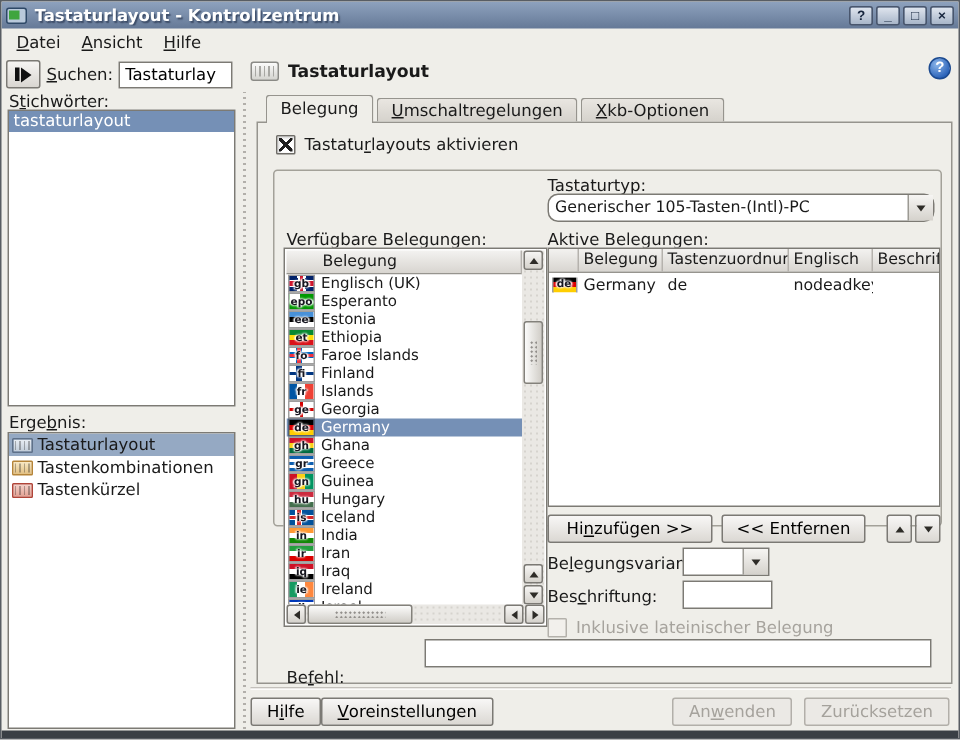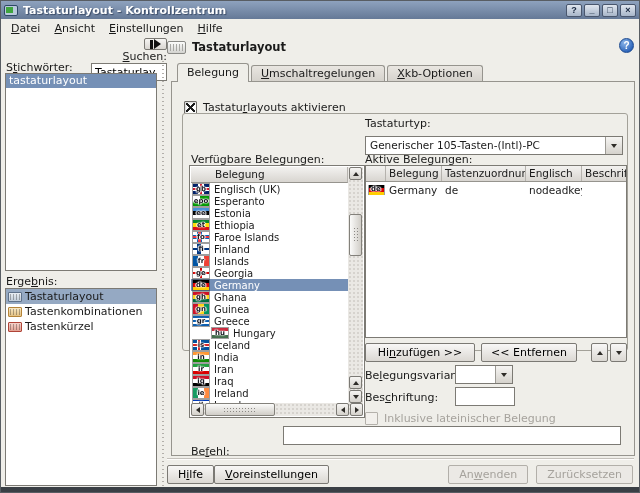--- a/index.html
+++ b/index.html
@@ -11,21 +11,21 @@
     display:flex;align-items:center;padding:0 3px;}
   .app-icon{width:14px;height:11px;border:1px solid #2e4867;background:#b9c9db;border-radius:2px;position:relative;flex:0 0 14px;}
   .app-icon::after{content:"";position:absolute;left:1px;top:1px;right:4px;bottom:2px;background:#3fa53f;}
   .titlebar .title{color:#fff;font-weight:bold;margin-left:5px;flex:1;text-shadow:1px 1px 1px #3b4b66;white-space:nowrap;overflow:hidden;}
   .tb-btns{display:flex;gap:2px;}
   .tb-btn{width:16px;height:13px;background:linear-gradient(#dfe5ee,#a8b6c9);border:1px solid #49566d;border-radius:2px;
     color:#16253d;font-size:9px;line-height:11px;text-align:center;font-weight:bold;padding:0;}
   
   .menubar{position:absolute;left:0;top:18px;right:0;height:19px;display:flex;align-items:center;padding-left:3px;}
   .menu-item{padding:2px 7px;}
-  .toolbar{position:absolute;left:0;top:37px;width:166px;height:23px;display:flex;align-items:flex-end;flex-direction:column;}
+  .toolbar{position:absolute;left:0;top:37px;width:166px;height:23px;display:flex;align-items:center;}
   .tool-btn{width:23px;height:19px;margin-left:3px;background:linear-gradient(#f6f5f3,#d9d6d1);border:1px solid #7b7974;
     border-radius:2px;display:flex;align-items:center;justify-content:center;padding:0;}
   .jump-icon{display:flex;align-items:center;}
   .jump-icon::before{content:"";width:3px;height:9px;background:#101010;margin-right:1px;}
   .jump-icon::after{content:"";width:0;height:0;border-left:7px solid #101010;border-top:5px solid transparent;border-bottom:5px solid transparent;}
   .search-label{margin-left:4px;}
   .search-input{margin-left:4px;width:76px;height:17px;border:1px solid #7c7a74;background:#fff;font:11px "DejaVu Sans",sans-serif;padding:8px 3px;}
   .page-header{position:absolute;left:166px;top:35px;height:22px;display:flex;align-items:center;gap:6px;}
   .header-kbd-icon{width:19px;height:13px;border:1px solid #8a8a86;border-radius:2px;background:linear-gradient(#fbfbfa,#d4d4d0);position:relative;}
   .header-kbd-icon::after{content:"";position:absolute;inset:2px;background:repeating-linear-gradient(to right,#a7a7a3 0 1px,transparent 1px 3px);}
@@ -48,41 +48,41 @@
   .kbd-orange{border-color:#b58438;background:linear-gradient(#f8e8c4,#e2c083);}
   .kbd-red{border-color:#b04438;background:linear-gradient(#f4d2ca,#e2a193);}
   .splitter{position:absolute;left:157px;top:60px;width:9px;height:427px;
     background:repeating-linear-gradient(to bottom,#b2afaa 0 1px,transparent 1px 4px) center / 2px 100% no-repeat;}
   
   .tab-bar{position:absolute;left:176px;top:62px;height:19px;display:flex;align-items:flex-end;z-index:2;}
   .tab{height:16px;line-height:15px;padding:0 9px;background:linear-gradient(#e9e6e1,#d5d2cc);border:1px solid #96948e;
     border-bottom:none;border-radius:3px 3px 0 0;margin-right:2px;margin-bottom:1px;white-space:nowrap;}
   .tab.active{height:19px;line-height:18px;background:#efeee9;margin-bottom:0;}
   .panel{position:absolute;left:170px;top:80px;width:464px;height:375px;border:1px solid #96948e;background:#efeee9;}
-  .enable-row{position:absolute;left:12px;top:19px;display:flex;align-items:center;gap:6px;}
+  .enable-row{position:absolute;left:12px;top:8px;display:flex;align-items:center;gap:6px;}
   .checkbox{width:13px;height:13px;background:#fff;border:1px solid #6f6d68;border-radius:1px;flex:0 0 13px;
     box-shadow:inset 1px 1px 2px rgba(0,0,0,.18);}
   .checkbox.checked{background-image:
     linear-gradient(45deg,transparent 42%,#1c1c1c 42%,#1c1c1c 58%,transparent 58%),
     linear-gradient(135deg,transparent 42%,#1c1c1c 42%,#1c1c1c 58%,transparent 58%);
     background-repeat:no-repeat;background-position:center;background-size:9px 9px;}
   .checkbox.disabled{background:#f2f0ec;border-color:#b4b1ab;box-shadow:none;}
   .groupbox{position:absolute;left:10px;top:31px;width:446px;height:238px;border:1px solid #a3a199;border-radius:3px;}
   .gb-label{position:absolute;white-space:nowrap;}
   .kbtype-label{left:182px;top:3px;}
   .avail-label{left:8px;top:39px;}
   .active-label{left:182px;top:39px;}
   .variant-label{left:182px;top:255px;}
   .caption-label{left:182px;top:277px;}
   .cmd-label{left:8px;top:331px;}
   .combo{position:absolute;display:flex;border:1px solid #7c7a74;background:#fff;}
   .combo-value{flex:1;padding:0 4px;line-height:16px;white-space:nowrap;overflow:hidden;font-size:10.5px;}
   .combo-btn{width:17px;background:linear-gradient(#f6f5f3,#d5d2cc);border-left:1px solid #9c9a94;
     display:flex;align-items:center;justify-content:center;}
-  .kbtype-combo{left:182px;top:22px;width:258px;height:19px;}
+  .kbtype-combo{left:182px;top:15px;width:258px;height:19px;border-radius:7px;}
   .variant-combo{left:272px;top:251px;width:58px;height:19px;}
   .caption-input{position:absolute;left:272px;top:273px;width:60px;height:19px;border:1px solid #7c7a74;background:#fff;font:11px "DejaVu Sans",sans-serif;padding:0 3px;}
   .cmd-input{position:absolute;left:100px;top:312px;width:338px;height:19px;border:1px solid #7c7a74;background:#fff;font:11px "DejaVu Sans",sans-serif;padding:0 3px;}
   .latin-row{position:absolute;left:182px;top:298px;display:flex;align-items:center;gap:6px;color:#a6a39d;}
   
   .avail-list{position:absolute;left:6px;top:51px;width:176px;height:253px;border:1px solid #7c7a74;background:#fff;}
   .al-header{position:absolute;left:1px;top:1px;right:16px;height:16px;background:linear-gradient(#f3f2f0,#d8d5d0);
     border-bottom:1px solid #96948e;border-right:1px solid #b5b2ad;padding:1px 4px 0 24px;font-size:10.5px;}
   .al-viewport{position:absolute;left:1px;top:17px;right:16px;bottom:14px;overflow:hidden;background:#fff;}
   .lrow{display:flex;align-items:center;gap:5px;height:12px;padding:0 2px;font-size:10px;white-space:nowrap;}
@@ -109,21 +109,21 @@
     linear-gradient(to bottom,transparent 38%,#003580 38%,#003580 62%,transparent 62%),
     linear-gradient(to right,transparent 28%,#003580 28%,#003580 50%,transparent 50%),#fff;}
   .f-fr{background:linear-gradient(to right,#0055a4 33%,#fff 33%,#fff 66%,#ef4135 66%);}
   .f-ge{background:
     linear-gradient(to bottom,transparent 40%,#d40000 40%,#d40000 60%,transparent 60%),
     linear-gradient(to right,transparent 42%,#d40000 42%,#d40000 58%,transparent 58%),#fff;}
   .f-de{background:linear-gradient(to bottom,#000 33%,#dd0000 33%,#dd0000 66%,#ffce00 66%);}
   .f-gh{background:linear-gradient(to bottom,#ce1126 33%,#fcd116 33%,#fcd116 66%,#006b3f 66%);}
   .f-gr{background:repeating-linear-gradient(to bottom,#0d5eaf 0 2px,#fff 2px 4px);}
   .f-gn{background:linear-gradient(to right,#ce1126 33%,#fcd116 33%,#fcd116 66%,#009460 66%);}
-  .f-hu{background:linear-gradient(to bottom,#cd2a3e 33%,#fff 33%,#fff 66%,#436f4d 66%);margin-left:19px;}
+  .f-hu{background:linear-gradient(to bottom,#cd2a3e 33%,#fff 33%,#fff 66%,#436f4d 66%);}
   .f-is{background:
     linear-gradient(to bottom,transparent 40%,#d72828 40%,#d72828 60%,transparent 60%),
     linear-gradient(to right,transparent 30%,#d72828 30%,#d72828 46%,transparent 46%),
     linear-gradient(to bottom,transparent 32%,#fff 32%,#fff 68%,transparent 68%),
     linear-gradient(to right,transparent 24%,#fff 24%,#fff 52%,transparent 52%),#02529c;}
   .f-in{background:linear-gradient(to bottom,#ff9933 33%,#fff 33%,#fff 66%,#128807 66%);}
   .f-ir{background:linear-gradient(to bottom,#239f40 33%,#fff 33%,#fff 66%,#da0000 66%);}
   .f-iq{background:linear-gradient(to bottom,#ce1126 33%,#fff 33%,#fff 66%,#000 66%);}
   .f-ie{background:linear-gradient(to right,#169b62 33%,#fff 33%,#fff 66%,#ff883e 66%);}
   .f-il{background:linear-gradient(to bottom,#0038b8 12%,#fff 12%,#fff 84%,#0038b8 84%);}
@@ -189,21 +189,20 @@
         <button class="tb-btn">?</button>
         <button class="tb-btn">_</button>
         <button class="tb-btn">□</button>
         <button class="tb-btn">×</button>
       </span>
   </div>
 
   <div class="menubar">
       <span class="menu-item"><u>D</u>atei</span>
       <span class="menu-item"><u>A</u>nsicht</span>
-      <span class="menu-item"><u>E</u>instellungen</span>
       <span class="menu-item"><u>H</u>ilfe</span>
     </div>
 
   <div class="toolbar">
     <button class="tool-btn">
       <span class="jump-icon"></span>
     </button>
     <label class="search-label"><u>S</u>uchen:</label>
     <input class="search-input" value="Tastaturlay" style="">
   </div>
@@ -314,30 +313,30 @@
               </span>
               <span class="lname">Germany</span>
             </div>
             <div class="lrow">
               <span class="flag f-gh">
                 <span class="fcode">gh</span>
               </span>
               <span class="lname">Ghana</span>
             </div>
             <div class="lrow">
+              <span class="flag f-gr">
+                <span class="fcode">gr</span>
+              </span>
+              <span class="lname">Greece</span>
+            </div>
+            <div class="lrow">
               <span class="flag f-gn">
                 <span class="fcode">gn</span>
               </span>
               <span class="lname">Guinea</span>
-            </div>
-            <div class="lrow">
-              <span class="flag f-gr">
-                <span class="fcode">gr</span>
-              </span>
-              <span class="lname">Greece</span>
             </div>
             <div class="lrow">
               <span class="flag f-hu">
                 <span class="fcode">hu</span>
               </span>
               <span class="lname">Hungary</span>
             </div>
             <div class="lrow">
               <span class="flag f-is">
                 <span class="fcode">is</span>

